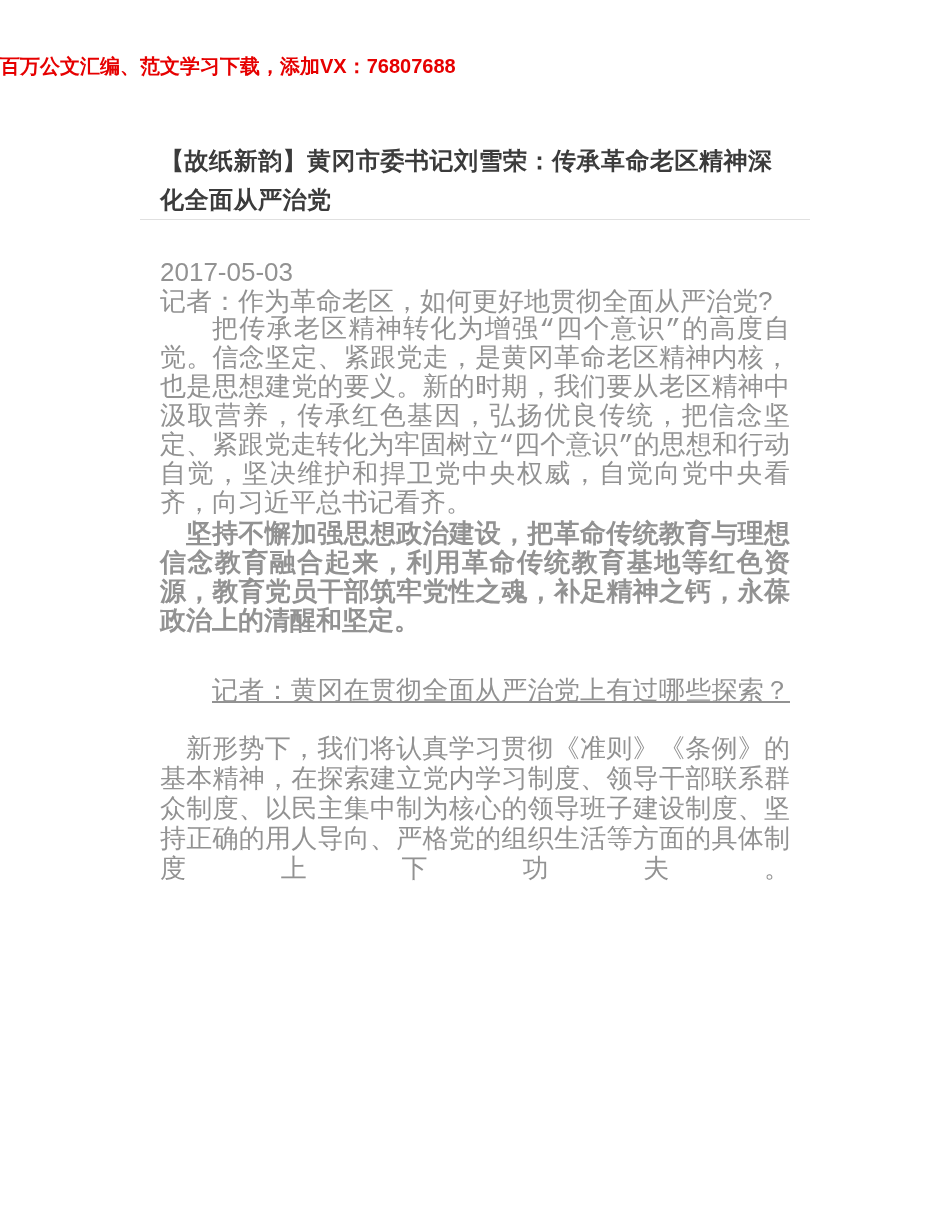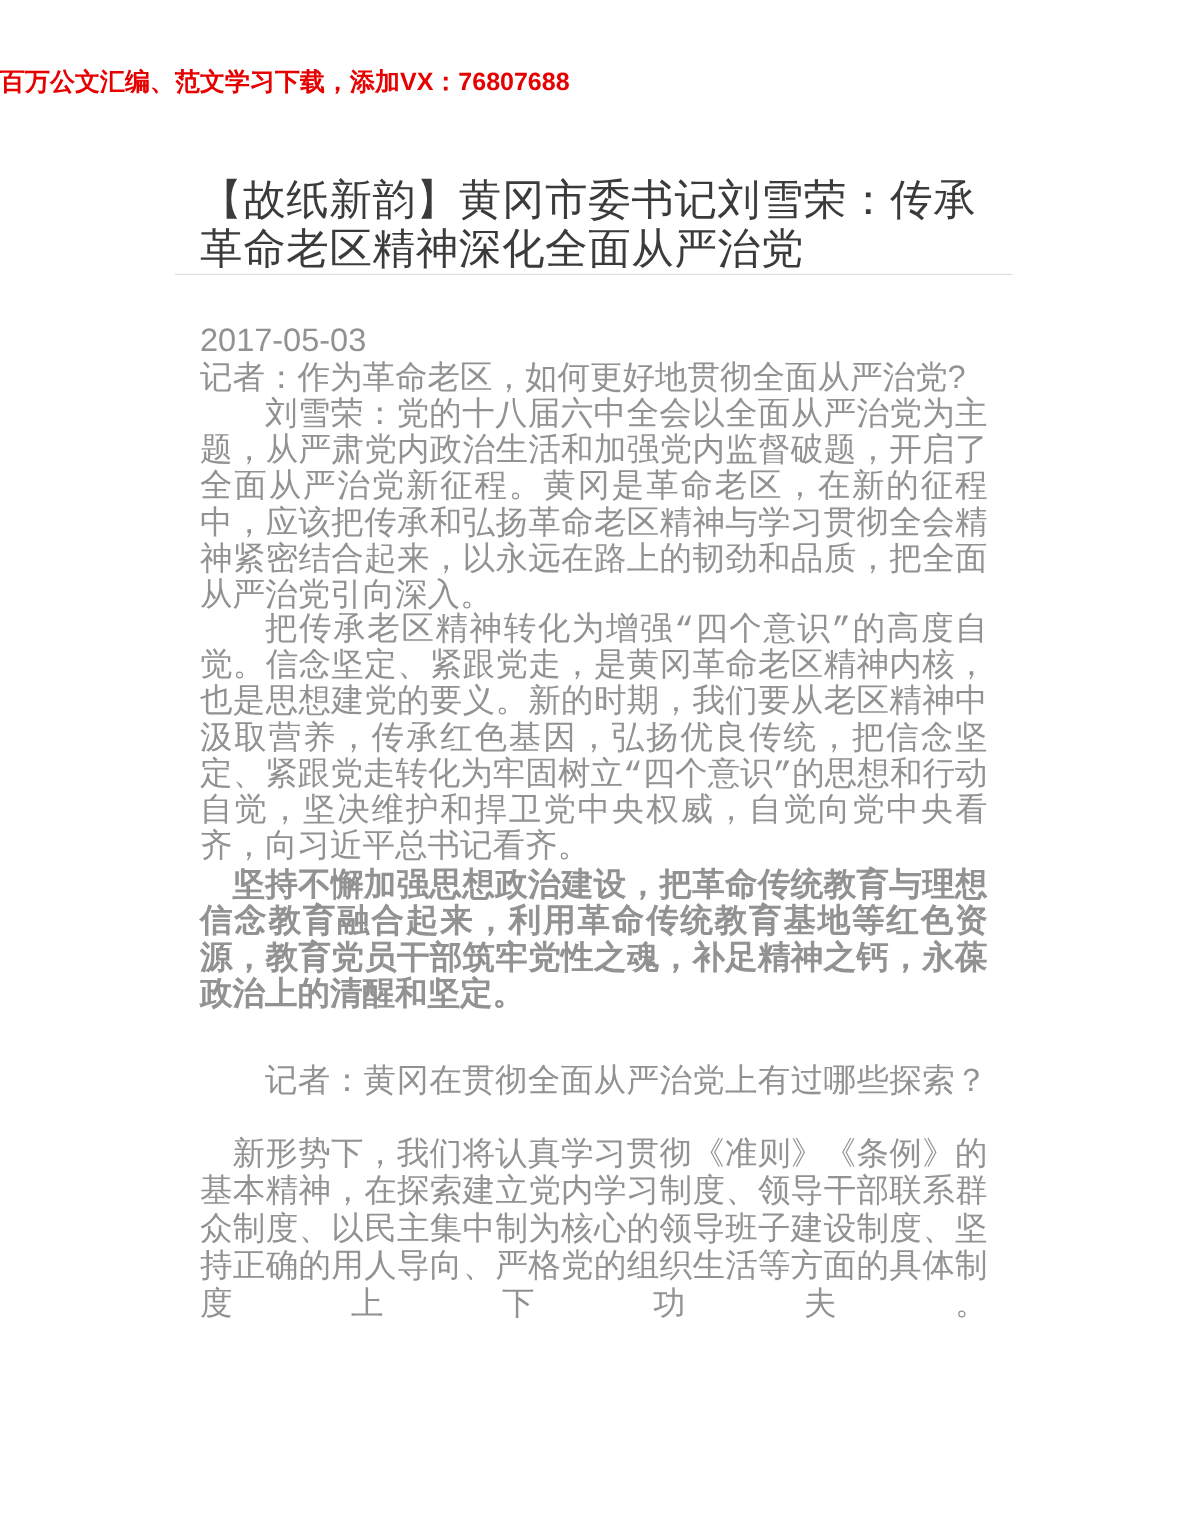--- a/index.html
+++ b/index.html
@@ -18,22 +18,22 @@
     line-height: 24px;
     color: var(--promo-color, #e60000);
   }
   .article {
     width: 670px;
     margin: 63px auto 0 auto;
   }
   .title {
     margin: 0;
     padding: 0 20px;
-    font-size: 34px;
-    font-weight: 400;
+    font-size: 24px;
+    font-weight: 700;
     line-height: 39px;
     color: var(--title-color, #3b3b3b);
     letter-spacing: 0.5px;
   }
   .divider {
     margin-top: 0px;
     border-bottom: 1px solid var(--divider-color, #e0e0e0);
     height: 0;
   }
   .body-text {
@@ -42,38 +42,37 @@
     line-height: 29px;
     color: var(--body-color, #929292);
     text-align: justify;
   }
   .date-line {
     margin: 0;
   }
   .para { margin: 0; }
   .para.sec2 { line-height: 30px; }
   .para.jlast { text-align-last: justify; }
-  .para.gap { margin-top: 40px; }
+  .para.gap { margin-top: 40px; text-decoration: underline; }
 </style>
 </head>
 <body style="background: rgb(255, 255, 255);">
 
 <div>
   <div class="promo">百万公文汇编、范文学习下载，添加VX：76807688</div>
 
   <div class="article">
     <h1 class="title">【故纸新韵】黄冈市委书记刘雪荣：传承革命老区精神深化全面从严治党</h1>
 
     <div class="divider"></div>
 
     <div class="body-text">
       <p class="date-line">2017-05-03</p>
       <div>
           <p class="para sec1" style="text-indent: 0em;">记者：作为革命老区，如何更好地贯彻全面从严治党?</p>
-          <p class="para sec1" style="text-indent: 2em;">刘雪荣：党的十八届六中全会以全面从严治党为主题，从严肃党内政治生活和加强党内监督破题，开启了全面从严治党新征程。黄冈是革命老区，在新的征程中，应该把传承和弘扬革命老区精神与学习贯彻全会精神紧密结合起来，以永远在路上的韧劲和品质，把全面从严治党引向深入。</p>
           <p class="para sec1" style="text-indent: 2em; font-family: Liberation Mono, monospace;">把传承老区精神转化为增强“四个意识”的高度自觉。信念坚定、紧跟党走，是黄冈革命老区精神内核，也是思想建党的要义。新的时期，我们要从老区精神中汲取营养，传承红色基因，弘扬优良传统，把信念坚定、紧跟党走转化为牢固树立“四个意识”的思想和行动自觉，坚决维护和捍卫党中央权威，自觉向党中央看齐，向习近平总书记看齐。</p>
           <p class="para sec1" style="text-indent: 1em; font-weight: bold;">坚持不懈加强思想政治建设，把革命传统教育与理想信念教育融合起来，利用革命传统教育基地等红色资源，教育党员干部筑牢党性之魂，补足精神之钙，永葆政治上的清醒和坚定。</p>
           <p class="para sec2 jlast gap" style="text-indent: 2em;">记者：黄冈在贯彻全面从严治党上有过哪些探索？</p>
           <p class="para sec2 jlast" style="text-indent: 1em; margin-top: 28px;">新形势下，我们将认真学习贯彻《准则》《条例》的基本精神，在探索建立党内学习制度、领导干部联系群众制度、以民主集中制为核心的领导班子建设制度、坚持正确的用人导向、严格党的组织生活等方面的具体制度上下功夫。</p>
         </div>
     </div>
   </div>
 </div>
 
 </body></html>

